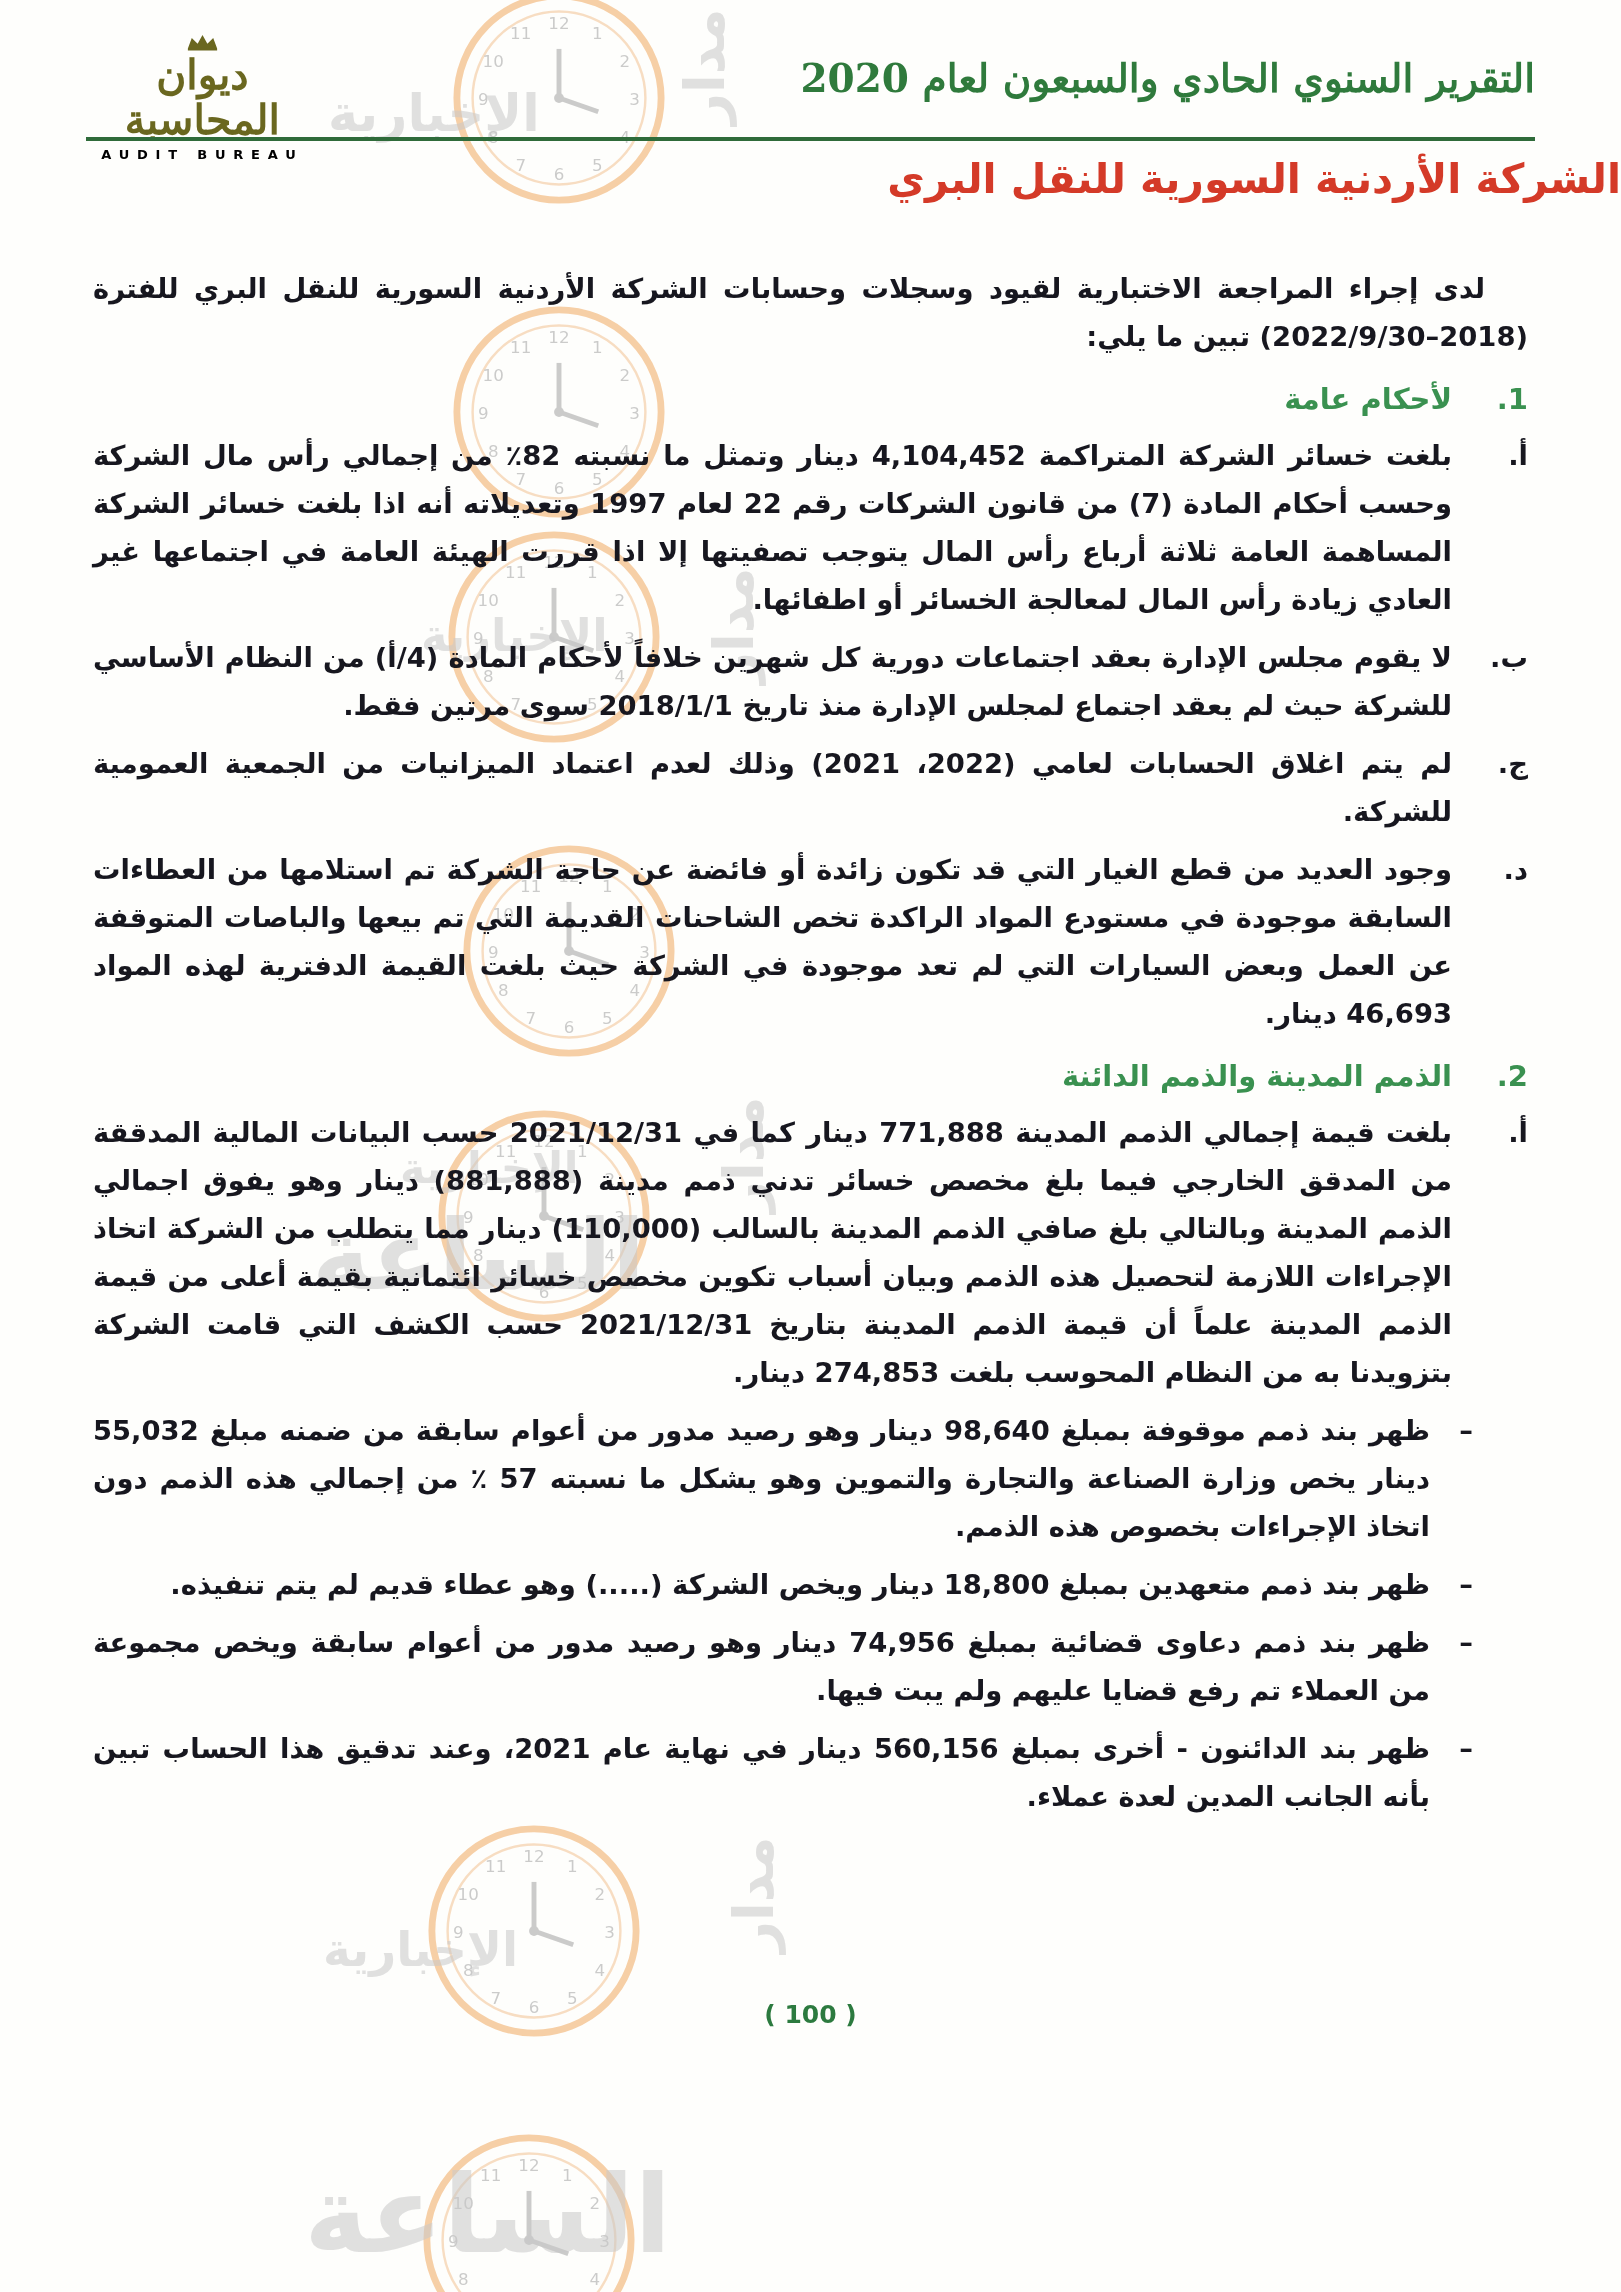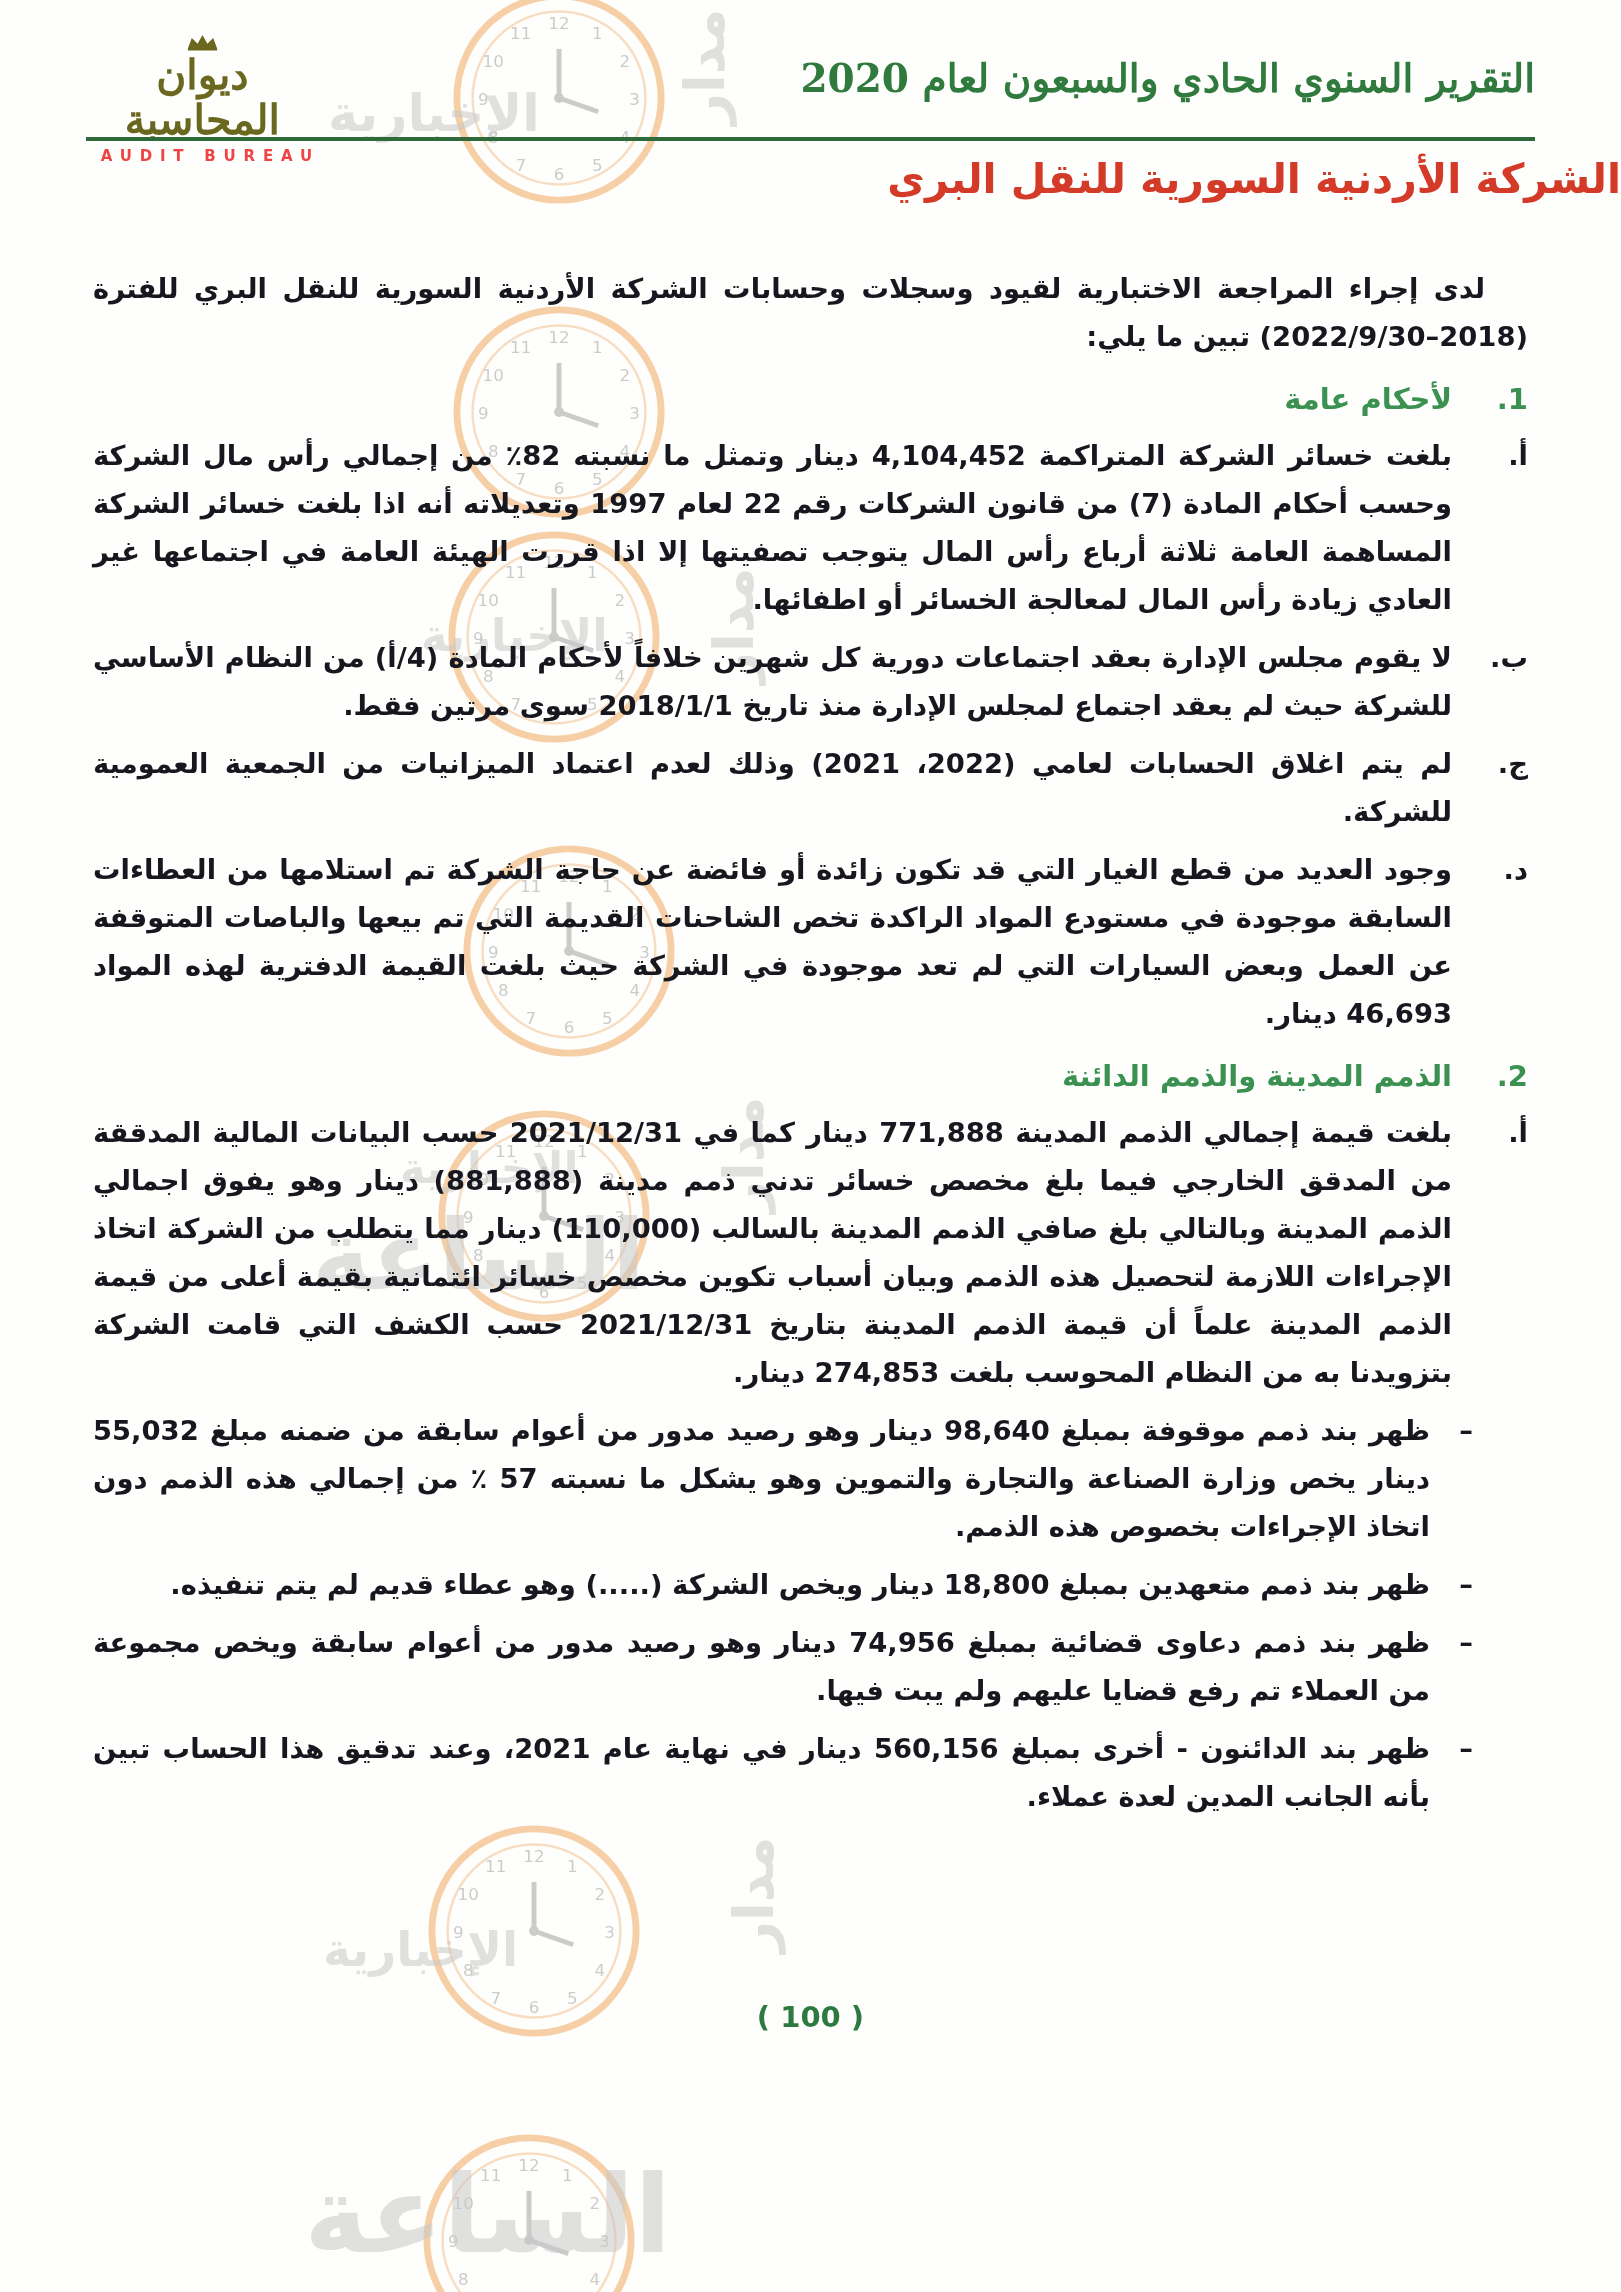--- a/index.html
+++ b/index.html
@@ -20,21 +20,21 @@
   .wm-vert { transform:rotate(-90deg); transform-origin:center; }
 
   
   .header { position:absolute; top:33px; right:86px; left:79px; height:98px; z-index:2; }
   .logo { position:absolute; left:5.9px; top:0; width:235px; text-align:center; }
   .logo-mark { height:19.6px; }
   .logo-calligraphy {
     color:#6a671f; font-size:41px; font-weight:700; line-height:1.1;
     font-family:"DejaVu Serif", serif;
   }
-  .logo-sub { color:#ef4444; font-size:15px; letter-spacing:7.8px; margin-top:3.9px; font-weight:700;text-align:right; }
+  .logo-sub { color:#000000; font-size:13px; letter-spacing:7.8px; margin-top:3.9px; font-weight:700; }
   .report-title {
     position:absolute; right:0; top:21.6px; color:#2f7a3c;
     font-size:39px; font-weight:700; font-family:"DejaVu Serif", serif;
   }
   .header-rule { position:absolute; top:137px; right:86px; left:86px; height:3.9px; background:#2f6b3a; z-index:2; }
 
   
   .doc-title {
     position:absolute; top:155px; left:0; right:0; z-index:2;
     text-align:right; color:#d43a28; font-size:41px; font-weight:800;
@@ -52,21 +52,21 @@
     color:#3a9150; font-size:29px; margin:13.7px 0 9.8px;
   }
   .item { display:grid; grid-template-columns:76px 1fr; margin-bottom:9.8px; }
   .item-label { padding-left:7.8px; }
   .bullet { display:grid; grid-template-columns:55px 43px 1fr; margin-bottom:9.8px; }
   .bullet-marker { }
 
   
   .footer {
     position:absolute; top:2000px; left:0; right:0; z-index:2;
-    text-align:center; color:#2c7a3f; font-size:29px; font-weight:700;
+    text-align:center; color:#2c7a3f; font-size:25px; font-weight:700;
   }
 </style>
 </head>
 <body>
 
 <div class="page">
 
   <div class="watermarks">
     <svg width="0" height="0" style="position:absolute" aria-hidden="true">
       <defs>

